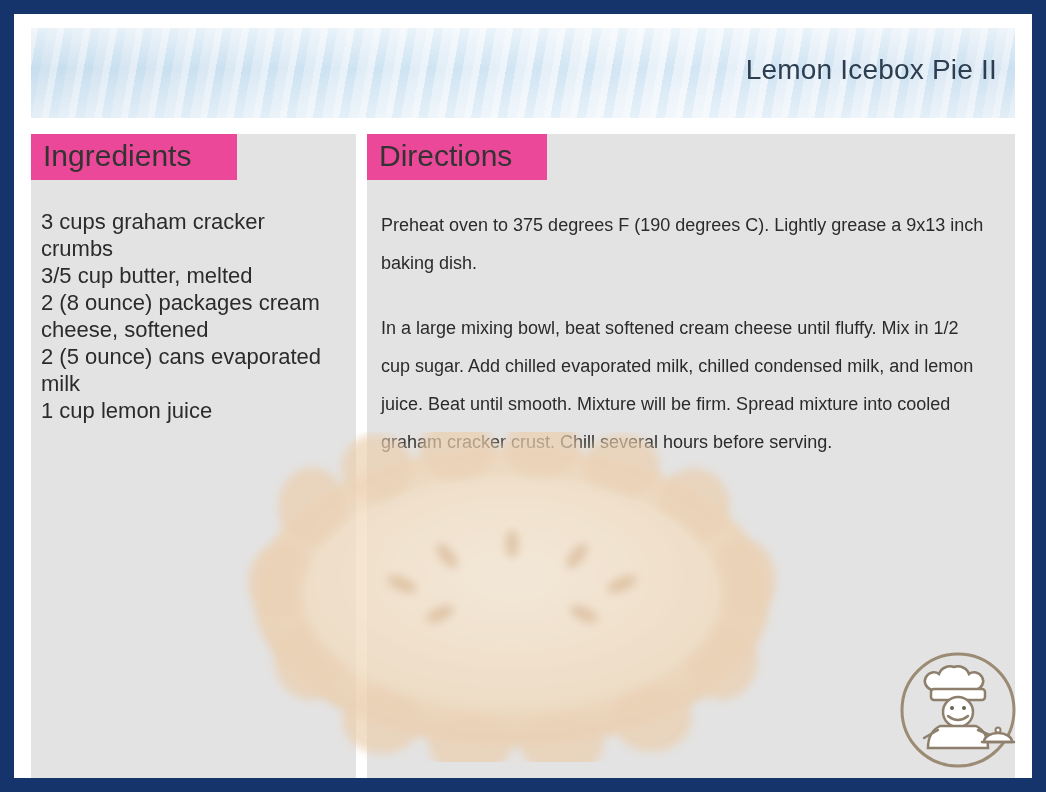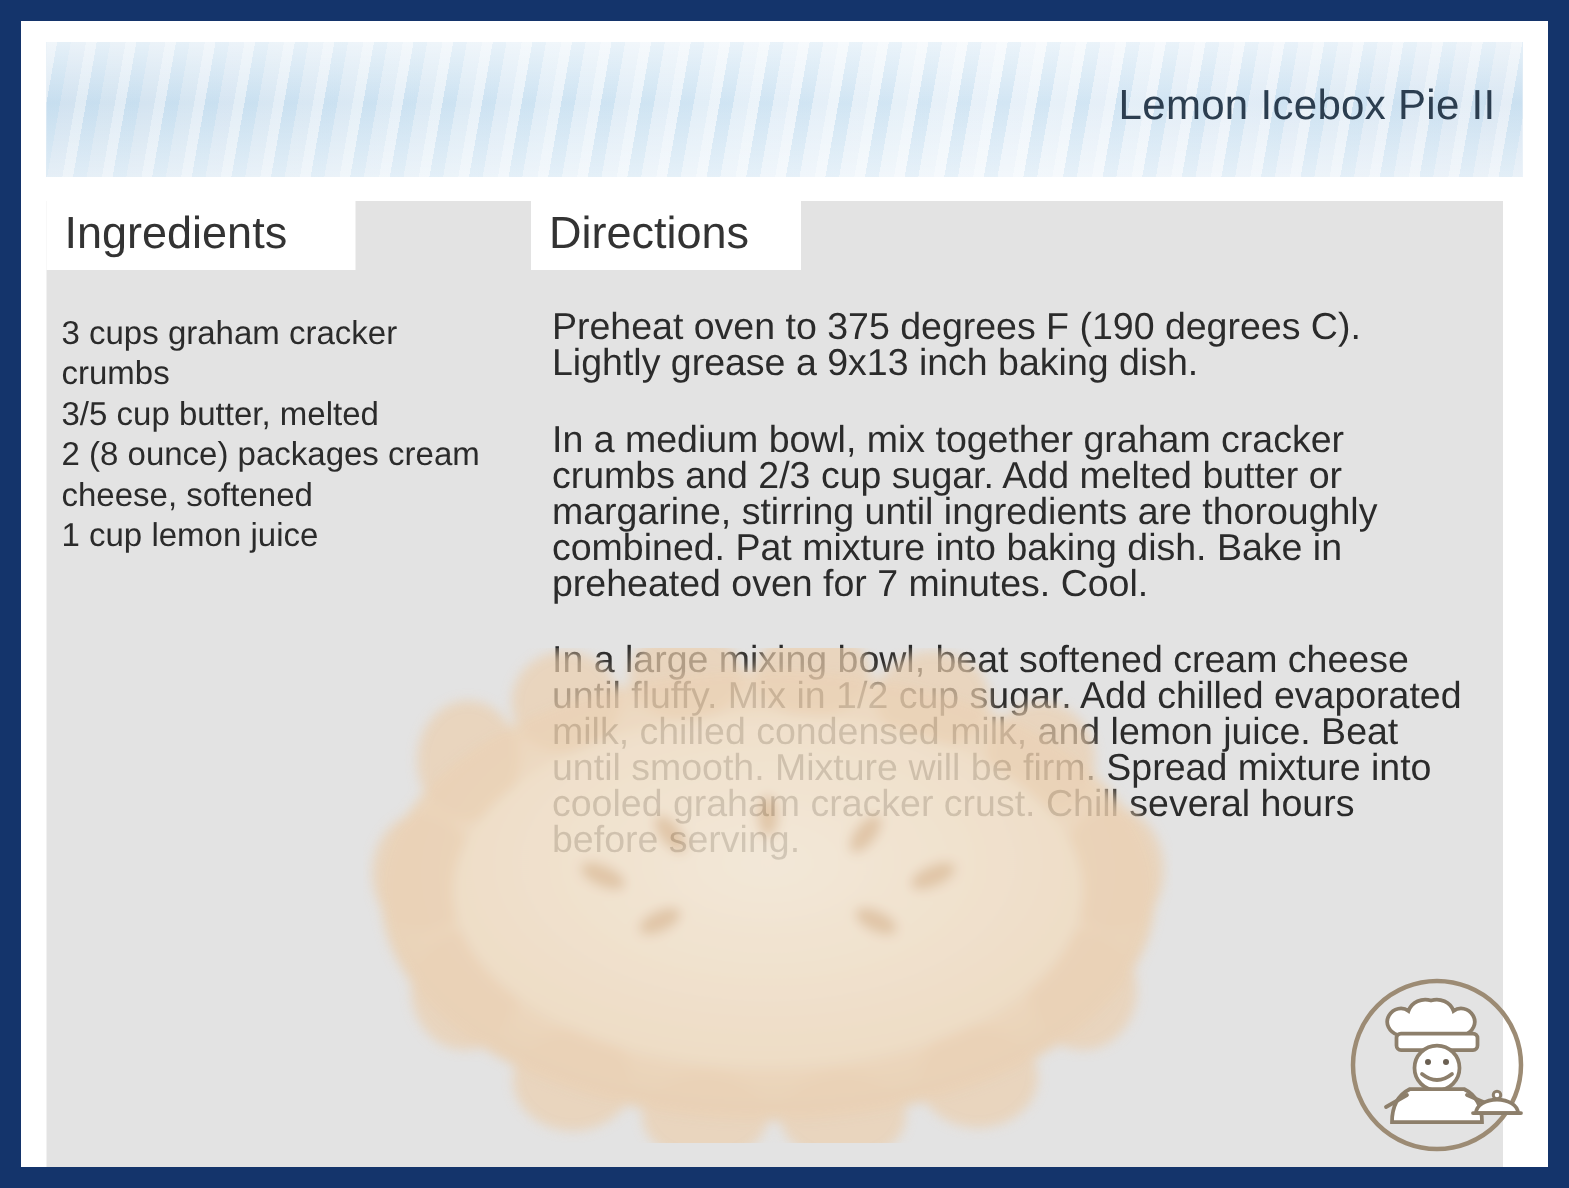--- a/index.html
+++ b/index.html
@@ -54,32 +54,32 @@
     position: absolute;
     background: #e3e3e3;
   }
   .panel-ingredients {
     left: 17px;
     top: 120px;
     width: 325px;
     height: 644px;
   }
   .panel-directions {
-    left: 340px;
+    left: 353px;
     top: 120px;
     width: 648px;
     height: 656px;
   }
 
   
   .panel-heading {
     position: absolute;
     top: 0;
     left: 0;
-    background: #ffffff;
+    background: #ec4899;
     color: #333333;
     font-size: 30px;
     font-weight: normal;
     padding: 5px 16px 6px 12px;
     line-height: 1.15;
     white-space: nowrap;
   }
   .panel-ingredients .panel-heading { width: 178px; }
   .panel-directions  .panel-heading { width: 152px; }
 
@@ -90,22 +90,22 @@
     right: 0;
     bottom: 0;
     padding: 22px 14px 0 10px;
     box-sizing: border-box;
     font-size: 22px;
     line-height: 27px;
     color: #2b2b2b;
   }
   .panel-directions .panel-body {
     padding: 20px 26px 0 14px;
-    line-height: 24px;
-    font-size: 25px;
+    line-height: 38px;
+    font-size: 18px;
   }
   .ing-line { white-space: normal; }
   .dir-para { margin: 0 0 27px 0; }
   .dir-para:last-child { margin-bottom: 12px; }
 
   
   .pie-wrap {
     position: absolute;
     left: 228px;
     top: 418px;
@@ -132,29 +132,29 @@
   <div class="header-band">
     <div class="header-title">Lemon Icebox Pie II</div>
   </div>
 
   <div class="panel panel-ingredients">
     <div class="panel-heading">Ingredients</div>
     <div class="panel-body">
       <div class="ing-line">3 cups graham cracker crumbs</div>
       <div class="ing-line">3/5 cup butter, melted</div>
       <div class="ing-line">2 (8 ounce) packages cream cheese, softened</div>
+      <div class="ing-line">2 (5 ounce) cans evaporated milk</div>
       <div class="ing-line">1 cup lemon juice</div>
     </div>
   </div>
 
   <div class="panel panel-directions">
     <div class="panel-heading">Directions</div>
     <div class="panel-body">
       <p class="dir-para">Preheat oven to 375 degrees F (190 degrees C). Lightly grease a 9x13 inch baking dish.</p>
-      <p class="dir-para">In a medium bowl, mix together graham cracker crumbs and 2/3 cup sugar. Add melted butter or margarine, stirring until ingredients are thoroughly combined. Pat mixture into baking dish. Bake in preheated oven for 7 minutes. Cool.</p>
       <p class="dir-para">In a large mixing bowl, beat softened cream cheese until fluffy. Mix in 1/2 cup sugar. Add chilled evaporated milk, chilled condensed milk, and lemon juice. Beat until smooth. Mixture will be firm. Spread mixture into cooled graham cracker crust. Chill several hours before serving.</p>
     </div>
   </div>
 
   <div class="pie-wrap">
     <svg class="pie-svg" viewBox="0 0 540 330" xmlns="http://www.w3.org/2000/svg" aria-hidden="true">
       <defs>
         <radialGradient id="pieBody" cx="50%" cy="45%" r="62%">
           <stop offset="0%" stop-color="#f6e2c8"></stop>
           <stop offset="62%" stop-color="#f0d8bb"></stop>

